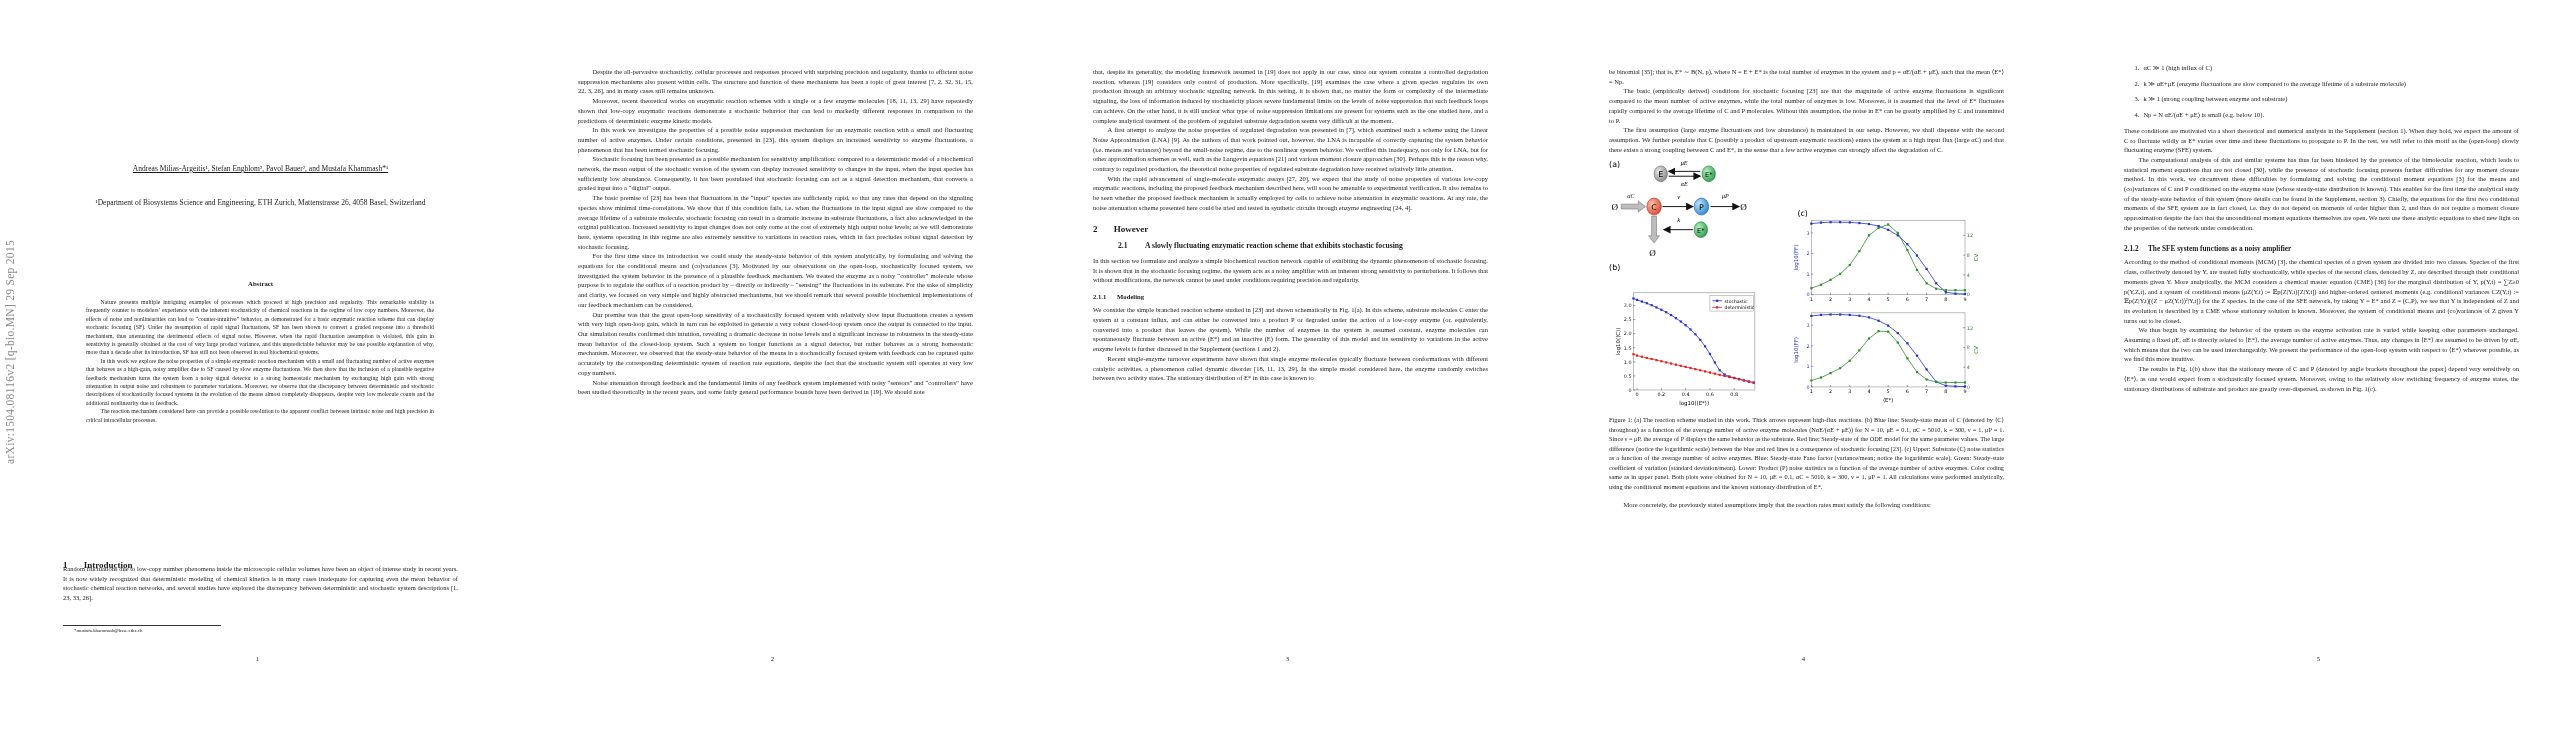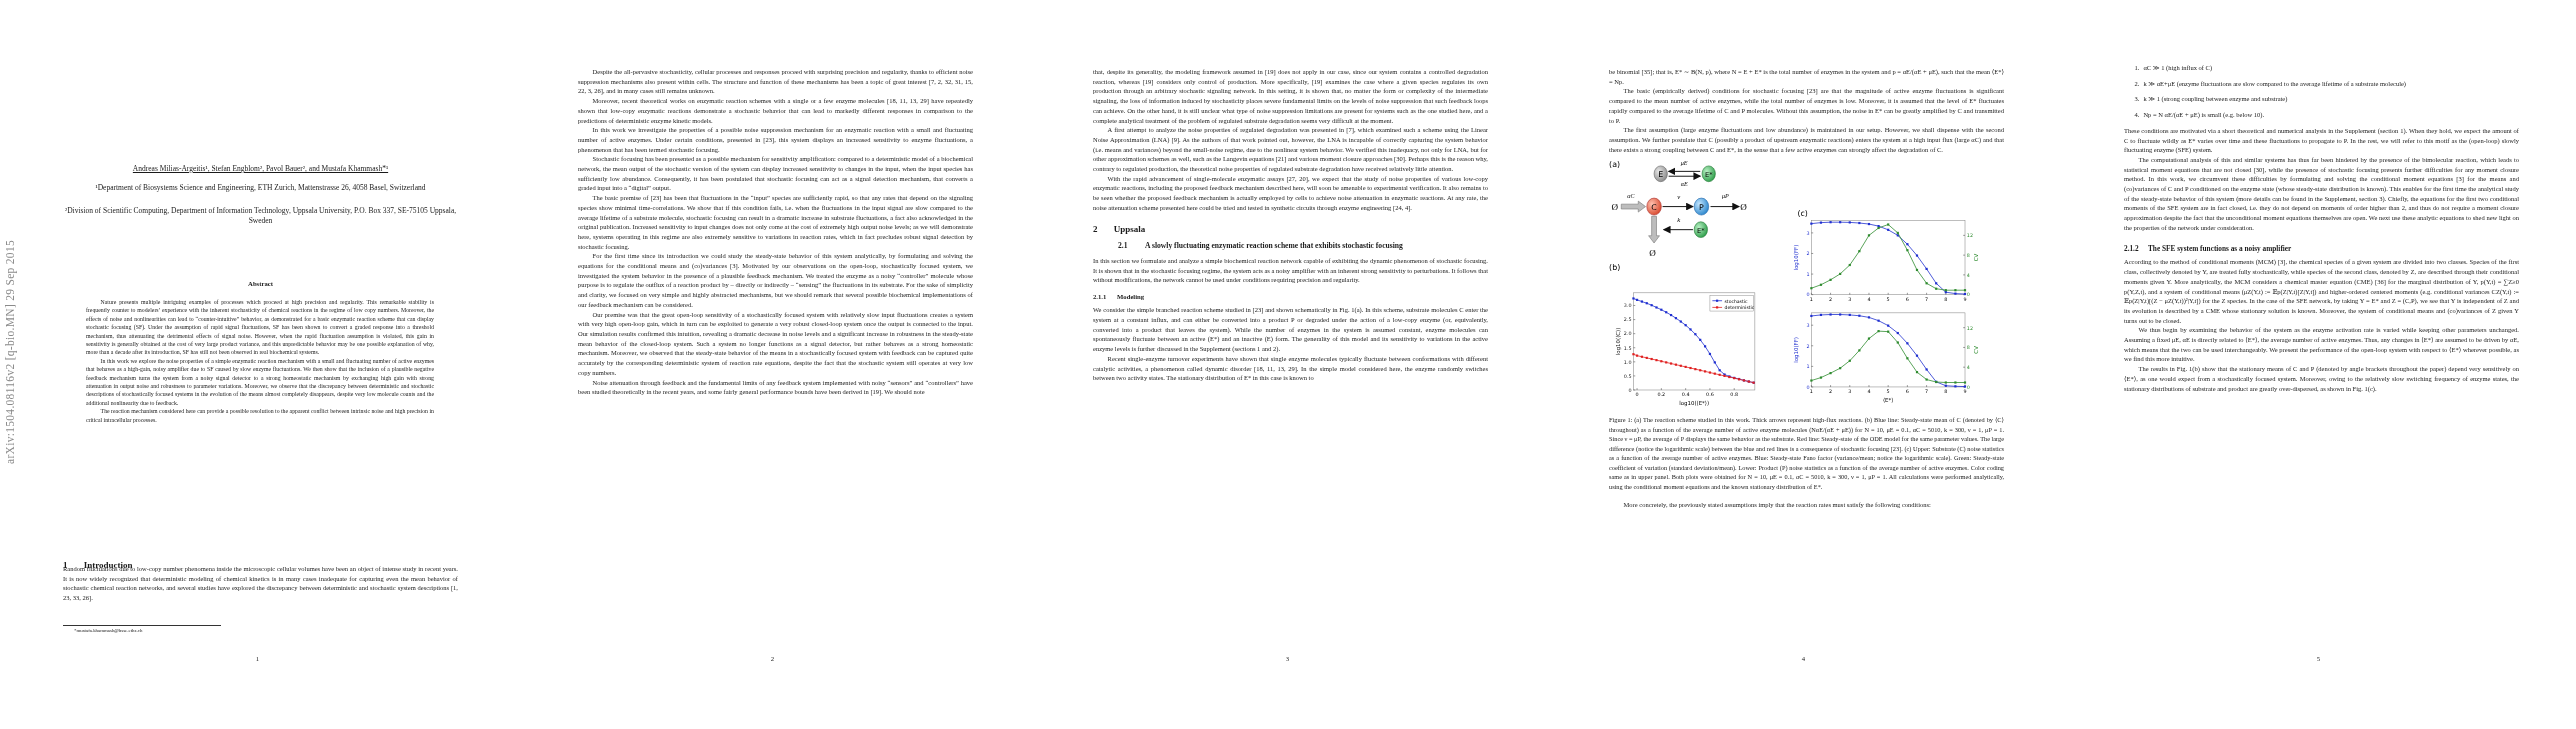--- a/index.html
+++ b/index.html
@@ -42,22 +42,21 @@
   ol.conds li { margin-bottom: 6px; padding-left: 2.4px; }
 </style>
 </head>
 <body>
 
 <div class="page" style="left:0px;">
   <div class="stamp">
       <span>arXiv:1504.08116v2  [q-bio.MN]  29 Sep 2015</span>
     </div>
   <div class="authors">Andreas Milias-Argeitis¹, Stefan Engblom², Pavol Bauer², and Mustafa Khammash*¹</div>
-  <div class="affil" style="top:183px;">¹Department of Biosystems Science and Engineering, ETH Zurich, Mattenstrasse 26, 4058 Basel, Switzerland</div>
-  <div class="affil" style="top:206px;">²Division of Scientific Computing, Department of Information Technology, Uppsala University, P.O. Box 337, SE-75105 Uppsala, Sweden</div>
+  <div class="affil" style="top:198px;">¹Department of Biosystems Science and Engineering, ETH Zurich, Mattenstrasse 26, 4058 Basel, Switzerland</div>
   <div class="abs-head">Abstract</div>
   <div class="abstract">
     <p class="p ind">Nature presents multiple intriguing examples of processes which proceed at high precision and regularity. This remarkable stability is frequently counter to modelers’ experience with the inherent stochasticity of chemical reactions in the regime of low copy numbers. Moreover, the effects of noise and nonlinearities can lead to “counter-intuitive” behavior, as demonstrated for a basic enzymatic reaction scheme that can display stochastic focusing (SF). Under the assumption of rapid signal fluctuations, SF has been shown to convert a graded response into a threshold mechanism, thus attenuating the detrimental effects of signal noise. However, when the rapid fluctuation assumption is violated, this gain in sensitivity is generally obtained at the cost of very large product variance, and this unpredictable behavior may be one possible explanation of why, more than a decade after its introduction, SF has still not been observed in real biochemical systems.</p>
     <p class="p ind">In this work we explore the noise properties of a simple enzymatic reaction mechanism with a small and fluctuating number of active enzymes that behaves as a high-gain, noisy amplifier due to SF caused by slow enzyme fluctuations. We then show that the inclusion of a plausible negative feedback mechanism turns the system from a noisy signal detector to a strong homeostatic mechanism by exchanging high gain with strong attenuation in output noise and robustness to parameter variations. Moreover, we observe that the discrepancy between deterministic and stochastic descriptions of stochastically focused systems in the evolution of the means almost completely disappears, despite very low molecule counts and the additional nonlinearity due to feedback.</p>
     <p class="p ind">The reaction mechanism considered here can provide a possible resolution to the apparent conflict between intrinsic noise and high precision in critical intracellular processes.</p>
   </div>
   <div class="sec1">
     <span class="num">1</span><span>Introduction</span>
   </div>
   <div class="intro">
@@ -81,21 +80,21 @@
   </div>
   <div class="pagenum">2</div>
 </div>
 
 <div class="page" style="left:1030px;">
   <div class="col" style="top:67px;">
     <p class="p">that, despite its generality, the modeling framework assumed in [19] does not apply in our case, since our system contains a controlled degradation reaction, whereas [19] considers only control of production. More specifically, [19] examines the case where a given species regulates its own production through an arbitrary stochastic signaling network. In this setting, it is shown that, no matter the form or complexity of the intermediate signaling, the loss of information induced by stochasticity places severe fundamental limits on the levels of noise suppression that such feedback loops can achieve. On the other hand, it is still unclear what type of noise suppression limitations are present for systems such as the one studied here, and a complete analytical treatment of the problem of regulated substrate degradation seems very difficult at the moment.</p>
     <p class="p ind">A first attempt to analyze the noise properties of regulated degradation was presented in [7], which examined such a scheme using the Linear Noise Approximation (LNA) [9]. As the authors of that work pointed out, however, the LNA is incapable of correctly capturing the system behavior (i.e. means and variances) beyond the small-noise regime, due to the nonlinear system behavior. We verified this inadequacy, not only for LNA, but for other approximation schemes as well, such as the Langevin equations [21] and various moment closure approaches [30]. Perhaps this is the reason why, contrary to regulated production, the theoretical noise properties of regulated substrate degradation have received relatively little attention.</p>
     <p class="p ind">With the rapid advancement of single-molecule enzymatic assays [27, 20], we expect that the study of noise properties of various low-copy enzymatic reactions, including the proposed feedback mechanism described here, will soon be amenable to experimental verification. It also remains to be seen whether the proposed feedback mechanism is actually employed by cells to achieve noise attenuation in enzymatic reactions. At any rate, the noise attenuation scheme presented here could be tried and tested in synthetic circuits through enzyme engineering [24, 4].</p>
     <div class="h2">
-      <span class="num">2</span><span>Uppsala</span>
+      <span class="num">2</span><span>However</span>
     </div>
     <div class="h3">
       <span class="num">2.1</span>
         <span>A slowly fluctuating enzymatic reaction scheme that exhibits stochastic focusing</span>
     </div>
     <p class="p">In this section we formulate and analyze a simple biochemical reaction network capable of exhibiting the dynamic phenomenon of stochastic focusing. It is shown that in the stochastic focusing regime, the system acts as a noisy amplifier with an inherent strong sensitivity to perturbations. It follows that without modifications, the network cannot be used under conditions requiring precision and regularity.</p>
     <div class="h4">
       <span class="num">2.1.1</span><span>Modeling</span>
     </div>
     <p class="p">We consider the simple branched reaction scheme studied in [23] and shown schematically in Fig. 1(a). In this scheme, substrate molecules C enter the system at a constant influx, and can either be converted into a product P or degraded under the action of a low-copy enzyme (or, equivalently, converted into a product that leaves the system). While the number of enzymes in the system is assumed constant, enzyme molecules can spontaneously fluctuate between an active (E*) and an inactive (E) form. The generality of this model and its sensitivity to variations in the active enzyme levels is further discussed in the Supplement (sections 1 and 2).</p>

